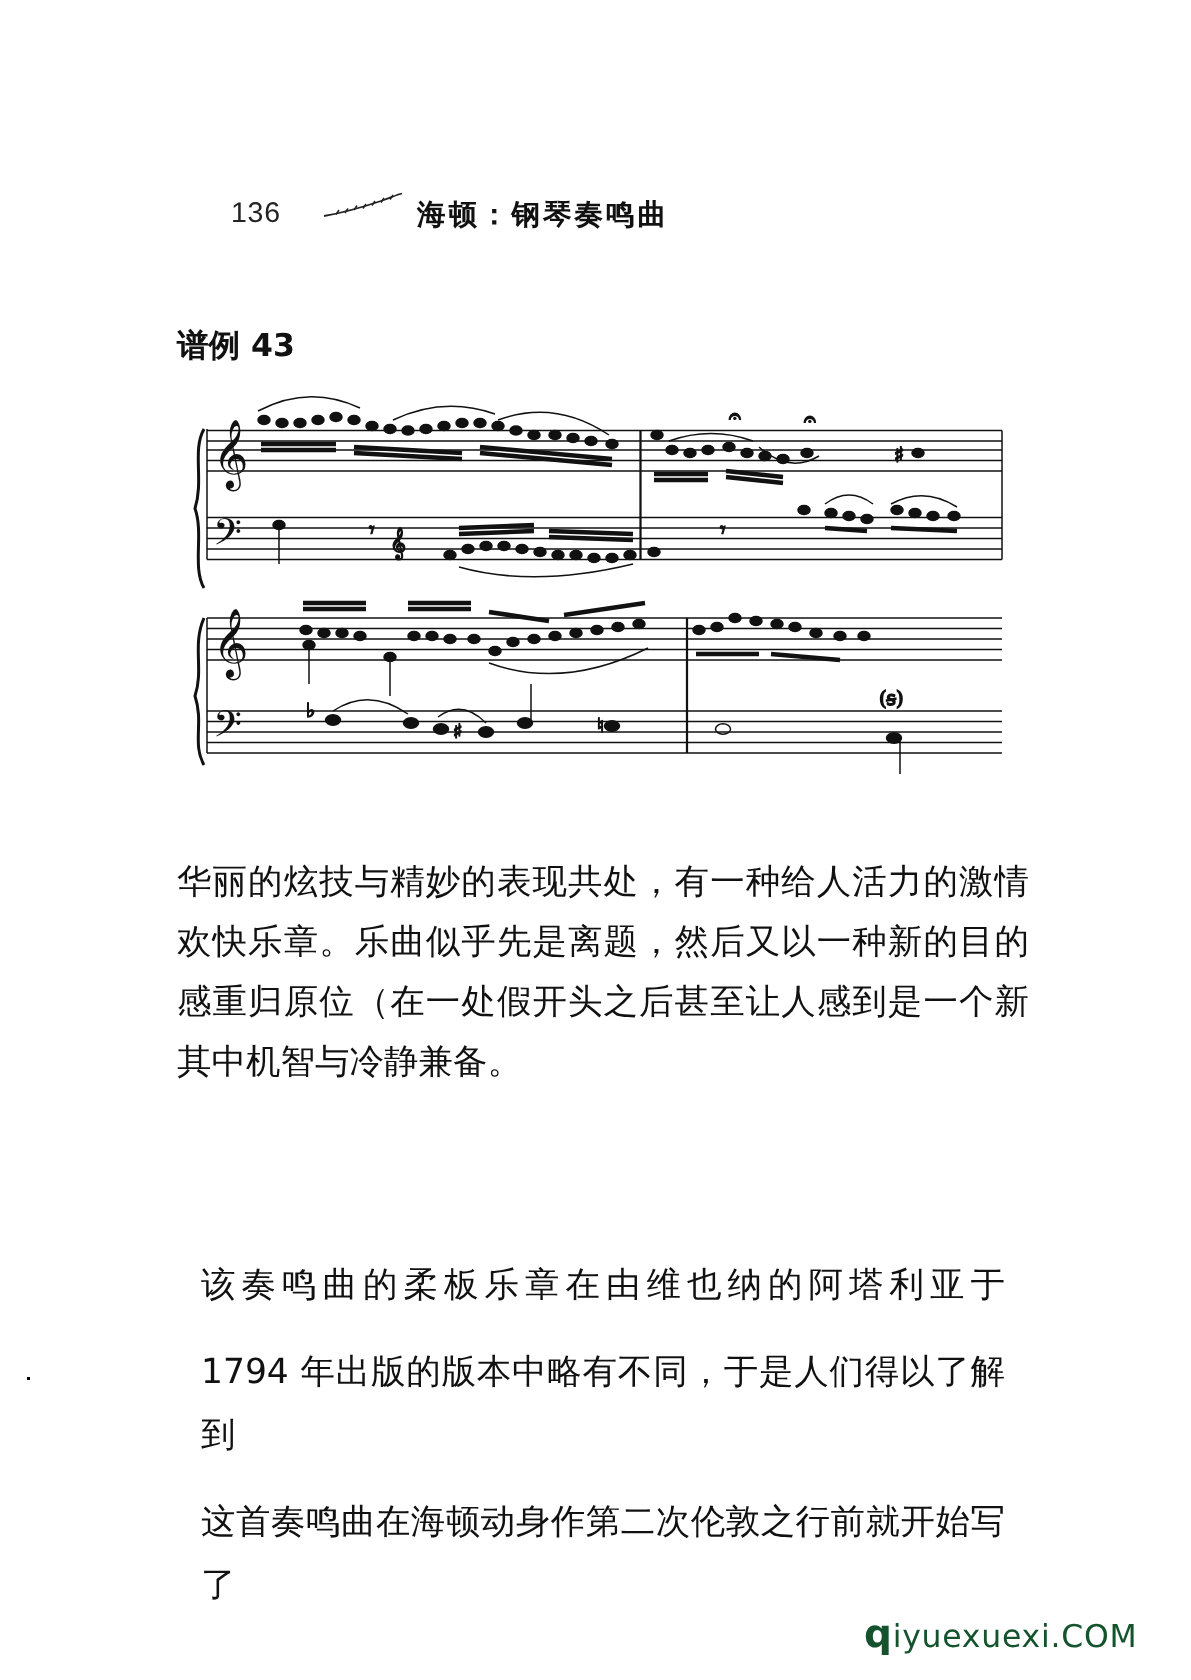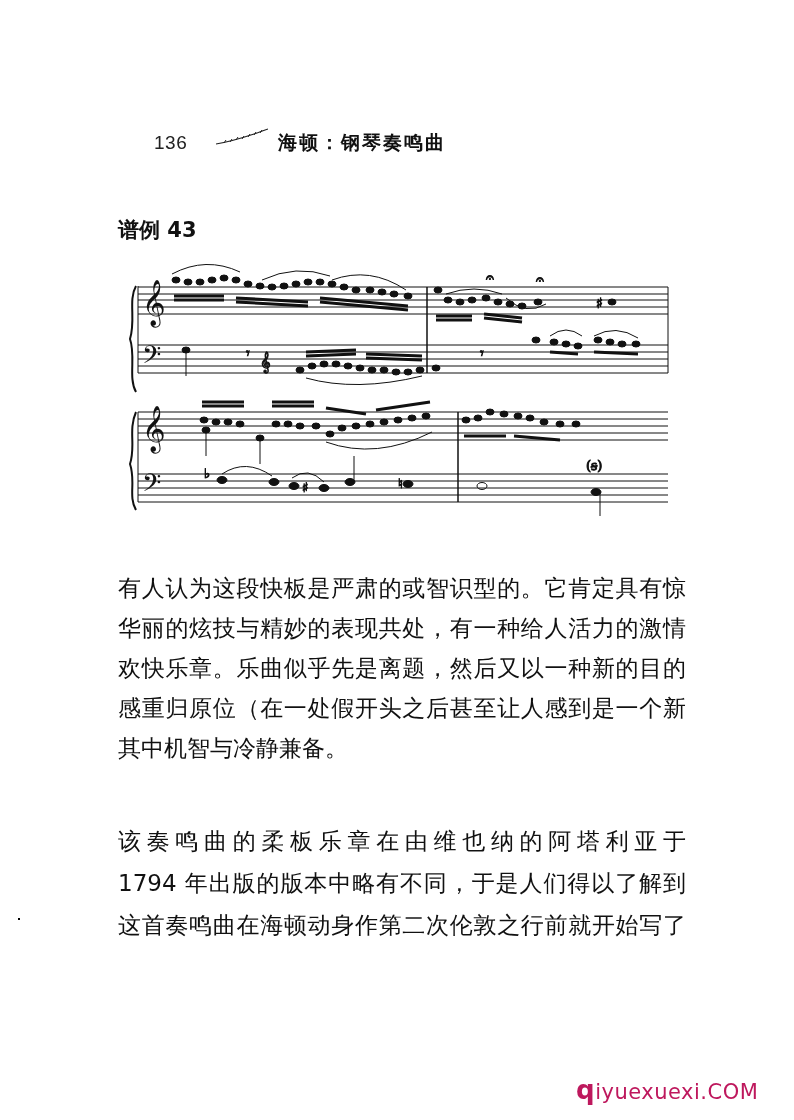--- a/index.html
+++ b/index.html
@@ -7,23 +7,23 @@
   .header { position: absolute; top: 128px; left: 136px; height: 28px; width: 400px; }
   .page-num { position: absolute; left: 0; top: 4px; font-family: "Liberation Sans", sans-serif; font-size: 19px; color: #222; letter-spacing: 0.5px; margin-left: 18px; }
   .ornament { position: absolute; left: 78px; top: 0px; width: 56px; height: 20px; }
   .running-title { position: absolute; left: 142px; top: 2px; font-size: 19px; font-weight: bold; letter-spacing: 2px; color: #111; }
   .example-label { position: absolute; top: 216px; left: 118px; font-size: 21px; font-weight: bold; color: #111; font-family: "DejaVu Sans", sans-serif; }
   .score { position: absolute; left: 126px; top: 260px; width: 556px; height: 260px; }
   .body-text { position: absolute; left: 118px; top: 568px; width: 568px; font-size: 23px; line-height: 40px; color: #111; font-family: "DejaVu Sans", sans-serif; }
   .body-text p { margin: 0; text-align: justify; text-align-last: justify; }
   .body-text p.last { text-align-last: left; }
   .para2 { position: absolute; left: 118px; top: 820px; width: 568px; font-size: 23px; line-height: 42px; color: #111; font-family: "DejaVu Sans", sans-serif; }
-  .para2 p { margin: 0; text-align: justify; text-align-last: justify; }
+  .para2 p { margin: 16px; text-align: justify; text-align-last: justify; }
   .margin-dot { position: absolute; left: 18px; top: 918px; width: 2px; height: 2px; background: #000; }
-  .watermark { position: absolute; left: 576px; top: 1075px; font-family: "DejaVu Sans", sans-serif; font-size: 21px; color: #be185d; letter-spacing: 0.5px; }
+  .watermark { position: absolute; left: 576px; top: 1075px; font-family: "DejaVu Sans", sans-serif; font-size: 21px; color: #14532d; letter-spacing: 0.5px; }
   .watermark .q { font-weight: bold; font-size: 26px; }
 </style>
 </head>
 <body>
 
 <div class="header">
   <span class="page-num">136</span>
   <svg class="ornament" viewBox="0 0 56 20">
     <path d="M2 16 C 14 14, 28 10, 40 6 C 46 4, 50 2, 54 1" stroke="#222" stroke-width="1.2" fill="none"></path>
     <path d="M10 15 l2 -3 M16 14 l2 -3 M22 12 l2 -3 M28 11 l2 -3 M34 9 l2 -3 M40 7 l2 -3 M46 5 l2 -3" stroke="#222" stroke-width="1" fill="none"></path>
@@ -239,21 +239,20 @@
         <path d="M166 218 Q 182 206 198 222"></path>
     </g>
     <text x="78" y="218" font-size="13">♭</text>
     <text x="176" y="232" font-size="13">♯</text>
     <text x="272" y="228" font-size="13">♮</text>
     <text x="460" y="210" font-size="13" font-family="DejaVu Serif, serif">(ꞩ)</text>
   </g>
 </svg>
 
 <div class="body-text">
-  <p>有人认为这段快板是严肃的或智识型的。它肯定具有惊</p>
   <p>华丽的炫技与精妙的表现共处，有一种给人活力的激情</p>
   <p>欢快乐章。乐曲似乎先是离题，然后又以一种新的目的</p>
   <p>感重归原位（在一处假开头之后甚至让人感到是一个新</p>
   <p class="last">其中机智与冷静兼备。</p>
 </div>
 
 <div class="para2">
   <p class="indent">该奏鸣曲的柔板乐章在由维也纳的阿塔利亚于</p>
   <p>1794 年出版的版本中略有不同，于是人们得以了解到</p>
   <p>这首奏鸣曲在海顿动身作第二次伦敦之行前就开始写了</p>

